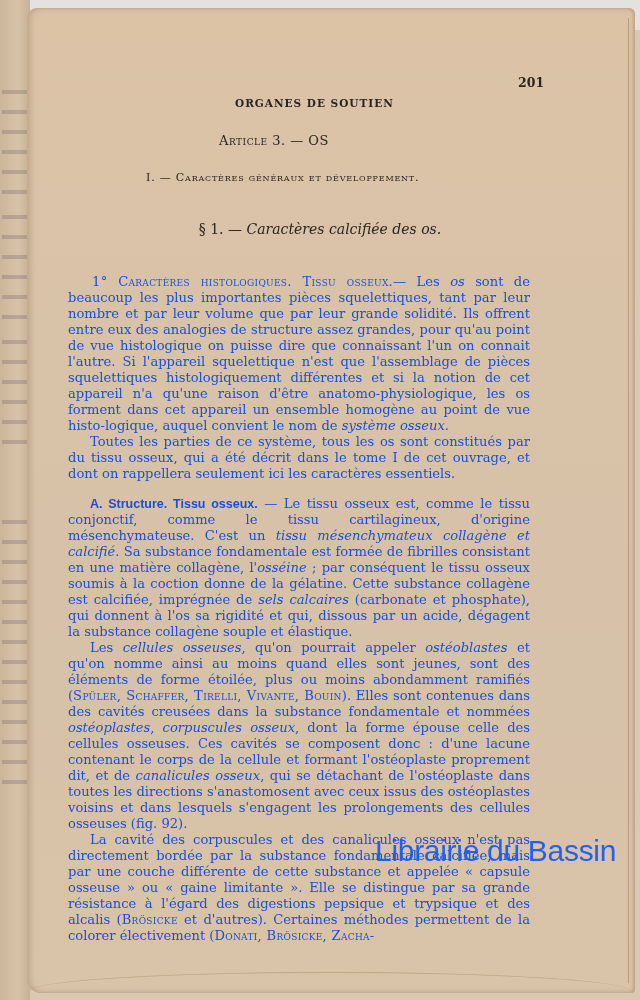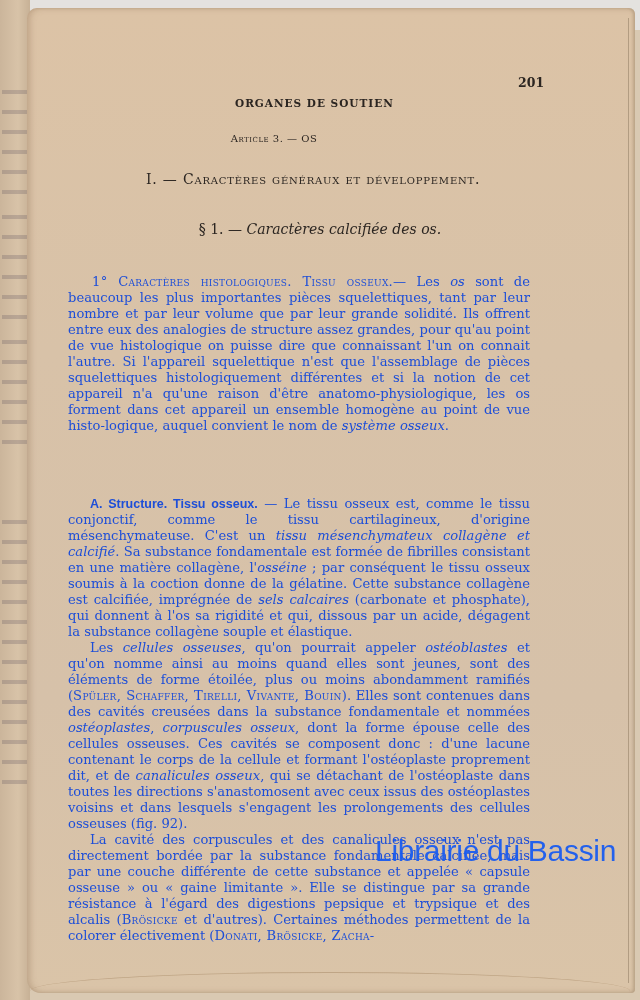--- a/index.html
+++ b/index.html
@@ -37,27 +37,27 @@
     .running-head {
       position: absolute; left: 235px; top: 0;
       font-size: 10.5px; letter-spacing: 1px; font-weight: bold; color: #2b2521; margin-top: 27px;
     }
     .page-number {
       position: absolute; left: 518px; top: 5px;
       font-size: 12.5px; font-weight: bold; color: #2b2521; text-align: right;
     }
     .article-title {
       position: absolute; left: 0; width: 542px; top: 133px; text-align: center;
-      font-size: 10px; color: #2b2521; font-variant: small-caps; letter-spacing: 0.5px;
+      font-size: 13px; color: #2b2521; font-variant: small-caps; letter-spacing: 0.5px;
       padding-left: 16px; box-sizing: border-box;
     }
     .article-title span { position: relative; left: -5px; }
     .chapter-title {
       position: absolute; left: 146px; top: 171px;
-      font-size: 14px; color: #2b2521; font-variant: small-caps; letter-spacing: 0.8px;
+      font-size: 11px; color: #2b2521; font-variant: small-caps; letter-spacing: 0.8px;
     }
     .section-title {
       position: absolute; left: 0; width: 640px; top: 221px; text-align: center;
       font-size: 14px; color: #2b2521;
     }
     .section-title .num { font-style: normal; }
     .section-title .it { font-style: italic; }
     .body {
       position: absolute; left: 68px; width: 462px;
       font-size: 13.1px; line-height: 16px; color: #1d4ed8;
@@ -137,20 +137,21 @@
 
 <div class="chapter-title">I. — Caractères généraux et développement.</div>
 
 <div class="section-title">
   <span class="num">§ 1. —</span>
   <span class="it">Caractères calcifiée des os.</span>
 </div>
 
 <div class="body" id="para1">
   <p class="first"><span class="sc">1° Caractères histologiques. Tissu osseux.</span><span>— Les </span><em>os</em><span> sont de beaucoup les plus importantes pièces squelettiques, tant par leur nombre et par leur volume que par leur grande solidité. Ils offrent entre eux des analogies de structure assez grandes, pour qu'au point de vue histologique on puisse dire que connaissant l'un on connait l'autre. Si l'appareil squelettique n'est que l'assemblage de pièces squelettiques histologiquement différentes et si la notion de cet appareil n'a qu'une raison d'être anatomo-physiologique, les os forment dans cet appareil un ensemble homogène au point de vue histo-logique, auquel convient le nom de </span><em>système osseux</em><span>.</span></p>
+  <p><span>Toutes les parties de ce système, tous les os sont constitués par du tissu osseux, qui a été décrit dans le tome I de cet ouvrage, et dont on rappellera seulement ici les caractères essentiels.</span></p>
 </div>
 
 <div class="body" id="para3">
   <p><span class="bold-sans">A. Structure. Tissu osseux.</span><span> — Le tissu osseux est, comme le tissu conjonctif, comme le tissu cartilagineux, d'origine mésenchymateuse. C'est un </span><em>tissu mésenchymateux collagène et calcifié</em><span>. Sa substance fondamentale est formée de fibrilles consistant en une matière collagène, l'</span><em>osséine</em><span> ; par conséquent le tissu osseux soumis à la coction donne de la gélatine. Cette substance collagène est calcifiée, imprégnée de </span><em>sels calcaires</em><span> (carbonate et phosphate), qui donnent à l'os sa rigidité et qui, dissous par un acide, dégagent la substance collagène souple et élastique.</span></p>
   <p><span>Les </span><em>cellules osseuses</em><span>, qu'on pourrait appeler </span><em>ostéoblastes</em><span> et qu'on nomme ainsi au moins quand elles sont jeunes, sont des éléments de forme étoilée, plus ou moins abondamment ramifiés (</span><span class="sc">Spüler, Schaffer, Tirelli, Vivante, Bouin</span><span>). Elles sont contenues dans des cavités creusées dans la substance fondamentale et nommées </span><em>ostéoplastes</em><span>, </span><em>corpuscules osseux</em><span>, dont la forme épouse celle des cellules osseuses. Ces cavités se composent donc : d'une lacune contenant le corps de la cellule et formant l'ostéoplaste proprement dit, et de </span><em>canalicules osseux</em><span>, qui se détachant de l'ostéoplaste dans toutes les directions s'anastomosent avec ceux issus des ostéoplastes voisins et dans lesquels s'engagent les prolongements des cellules osseuses (fig. 92).</span></p>
   <p><span>La cavité des corpuscules et des canalicules osseux n'est pas directement bordée par la substance fondamentale calcifiée, mais par une couche différente de cette substance et appelée « capsule osseuse » ou « gaine limitante ». Elle se distingue par sa grande résistance à l'égard des digestions pepsique et trypsique et des alcalis (</span><span class="sc">Brösicke</span><span> et d'autres). Certaines méthodes permettent de la colorer électivement (</span><span class="sc">Donati, Brösicke, Zacha-</span></p>
 </div>
 
 <div class="watermark" style="color: rgb(26, 92, 240);">Librairie du Bassin</div>
 

